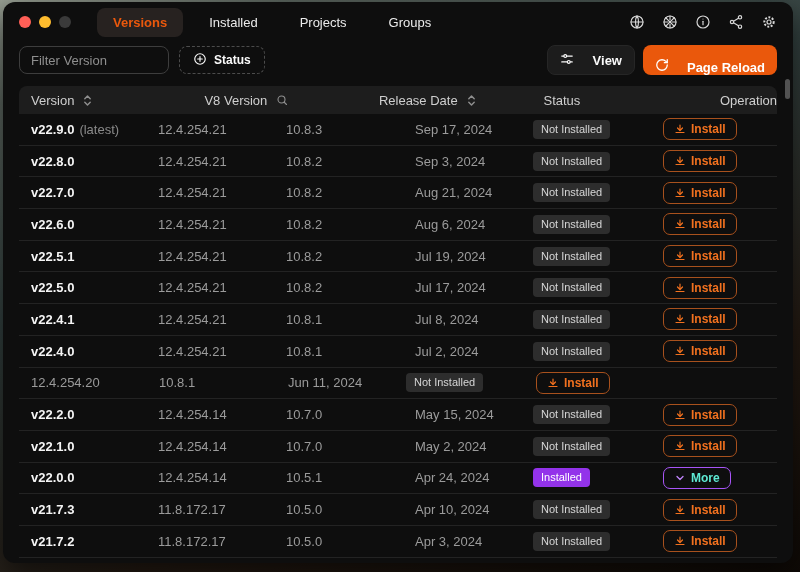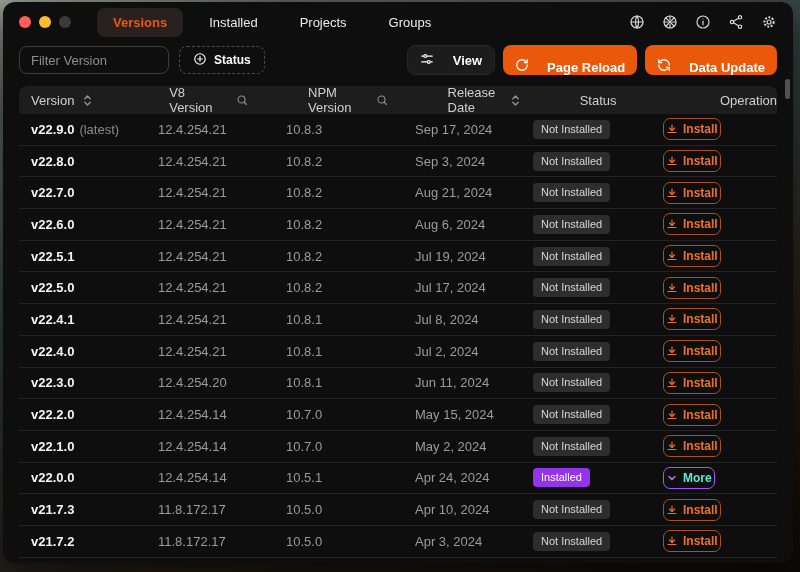--- a/index.html
+++ b/index.html
@@ -73,21 +73,21 @@
   }
   .cell { padding-left:12px; white-space:nowrap; overflow:hidden; }
   .ver { color:#f5f5f5; font-weight:700; }
   .latest { color:#8a8a8a; font-weight:400; margin-left:5px; }
   .badge {
     display:inline-block; background:#2d2d2d; color:#d6d6d6; font-size:11px;
     line-height:1; padding:4px 8px; border-radius:4px;
   }
   .trow.installed .badge { background:var(--purple,#9333ea); color:#fff; }
   .op-btn {
-    display:inline-flex; align-items:center; gap:5px; height:22px; padding:0 2px;
+    display:inline-flex; align-items:center; gap:5px; height:22px; padding:0 10px;
     border-radius:7px; border:1px solid #a8511d; background:transparent;
     color:#f2711f; font-size:12px; font-weight:600; cursor:pointer;
     font-family:"Liberation Sans",sans-serif;
   }
   .op-btn .chev { display:none; }
   .trow.installed .op-btn { border-color:var(--more,#a855f7); color:#5eead4; }
   .trow.installed .op-btn .chev { display:inline-flex; color:#c084fc; }
   .dl, .chev { display:inline-flex; }
 
   .scrollthumb {
@@ -176,56 +176,36 @@
         </button>
         <button class="orange-btn">
           <span>
             <svg width="14" height="14" viewBox="0 0 24 24" fill="none" stroke="currentColor" stroke-width="2.2" stroke-linecap="round" stroke-linejoin="round">
                 <path d="M21 12a9 9 0 1 1-9-9c2.52 0 4.93 1 6.74 2.74L21 8"></path>
                 <path d="M21 3v5h-5"></path>
               </svg>
           </span>
           <span>Page Reload</span>
         </button>
-        <button class="orange-btn">
-          <span>
-            <svg width="14" height="14" viewBox="0 0 24 24" fill="none" stroke="currentColor" stroke-width="2.2" stroke-linecap="round" stroke-linejoin="round">
-                <path d="M21 12a9 9 0 0 0-9-9 9.75 9.75 0 0 0-6.74 2.74L3 8"></path>
-                <path d="M3 3v5h5"></path>
-                <path d="M3 12a9 9 0 0 0 9 9 9.75 9.75 0 0 0 6.74-2.74L21 16"></path>
-                <path d="M16 16h5v5"></path>
-              </svg>
-          </span>
-          <span>Data Update</span>
-        </button>
       </div>
     </div>
 
     <div class="table">
       <div class="thead">
         <div class="hcell c1">
           <span>Version</span>
           <span class="hicon">
             <svg width="9" height="13" viewBox="0 0 10 14" fill="none" stroke="currentColor" stroke-width="1.6" stroke-linecap="round" stroke-linejoin="round">
                 <path d="M2 5l3-3 3 3"></path>
                 <path d="M2 9l3 3 3-3"></path>
               </svg>
           </span>
         </div>
         <div class="hcell c2">
           <span>V8 Version</span>
-          <span class="hicon">
-            <svg width="12" height="12" viewBox="0 0 24 24" fill="none" stroke="currentColor" stroke-width="2.2" stroke-linecap="round">
-                <circle cx="11" cy="11" r="7"></circle>
-                <path d="M16.5 16.5L21 21"></path>
-              </svg>
-          </span>
-        </div>
-        <div class="hcell c3">
-          <span>NPM Version</span>
           <span class="hicon">
             <svg width="12" height="12" viewBox="0 0 24 24" fill="none" stroke="currentColor" stroke-width="2.2" stroke-linecap="round">
                 <circle cx="11" cy="11" r="7"></circle>
                 <path d="M16.5 16.5L21 21"></path>
               </svg>
           </span>
         </div>
         <div class="hcell c4">
           <span>Release Date</span>
           <span class="hicon">
@@ -437,23 +417,20 @@
                     <path d="M4 19h16"></path>
                   </svg>
         </span>
 
         <span>Install</span>
       </button>
     </div>
   </div>
 
   <div class="trow">
-    <div class="cell c1">
-      <span class="ver">v22.3.0</span><span class="latest"></span>
-    </div>
     <div class="cell c2">12.4.254.20</div>
     <div class="cell c3">10.8.1</div>
     <div class="cell c4">Jun 11, 2024</div>
     <div class="cell c5">
       <span class="badge">Not Installed</span>
     </div>
     <div class="cell c6">
       <button class="op-btn">
         <span class="dl">
           <svg width="12" height="12" viewBox="0 0 24 24" fill="none" stroke="currentColor" stroke-width="2.4" stroke-linecap="round" stroke-linejoin="round">

